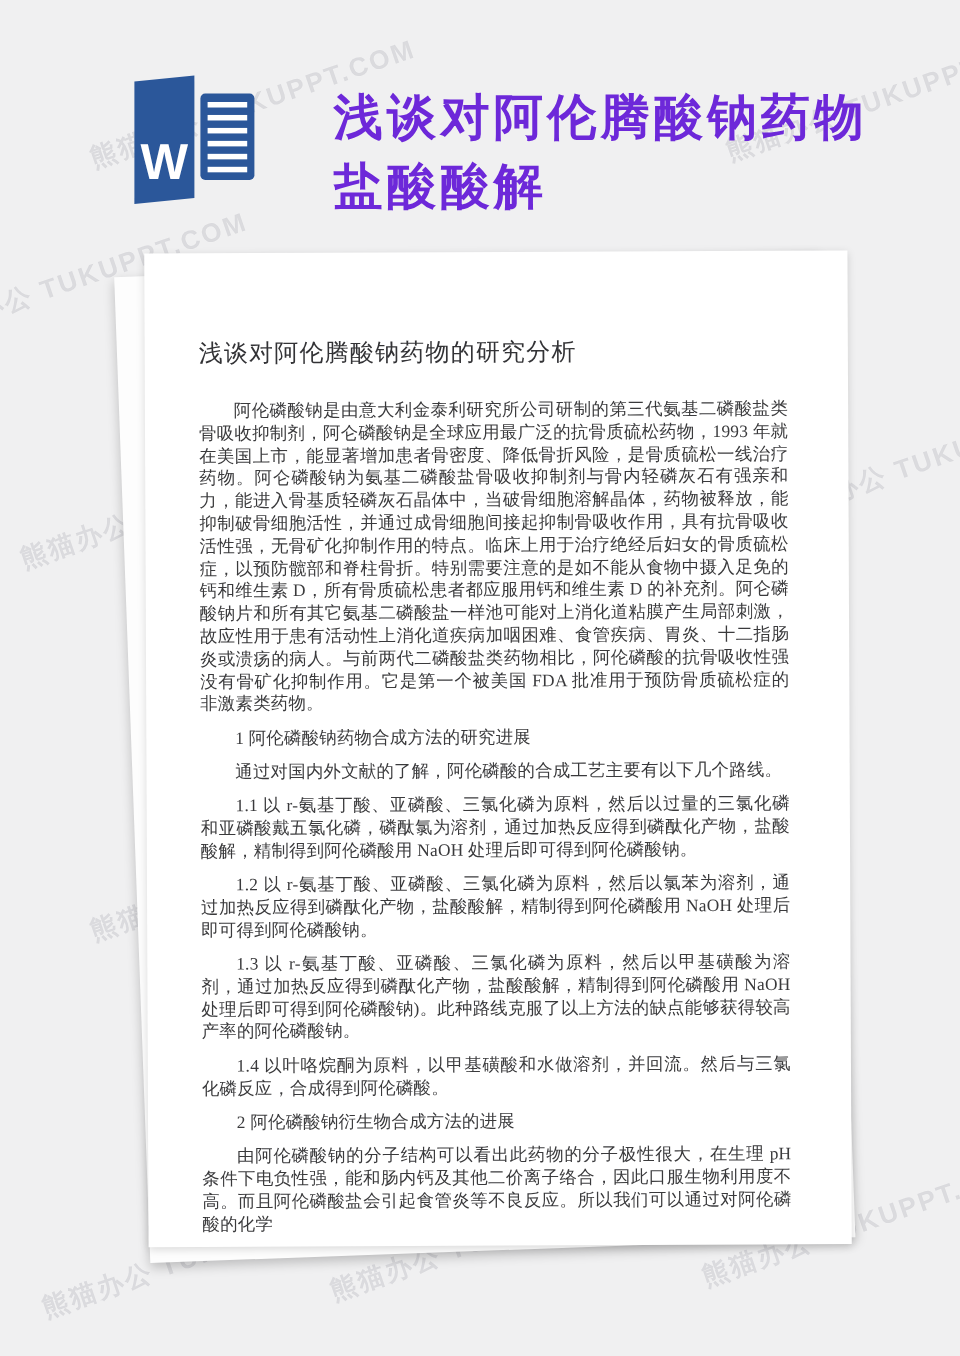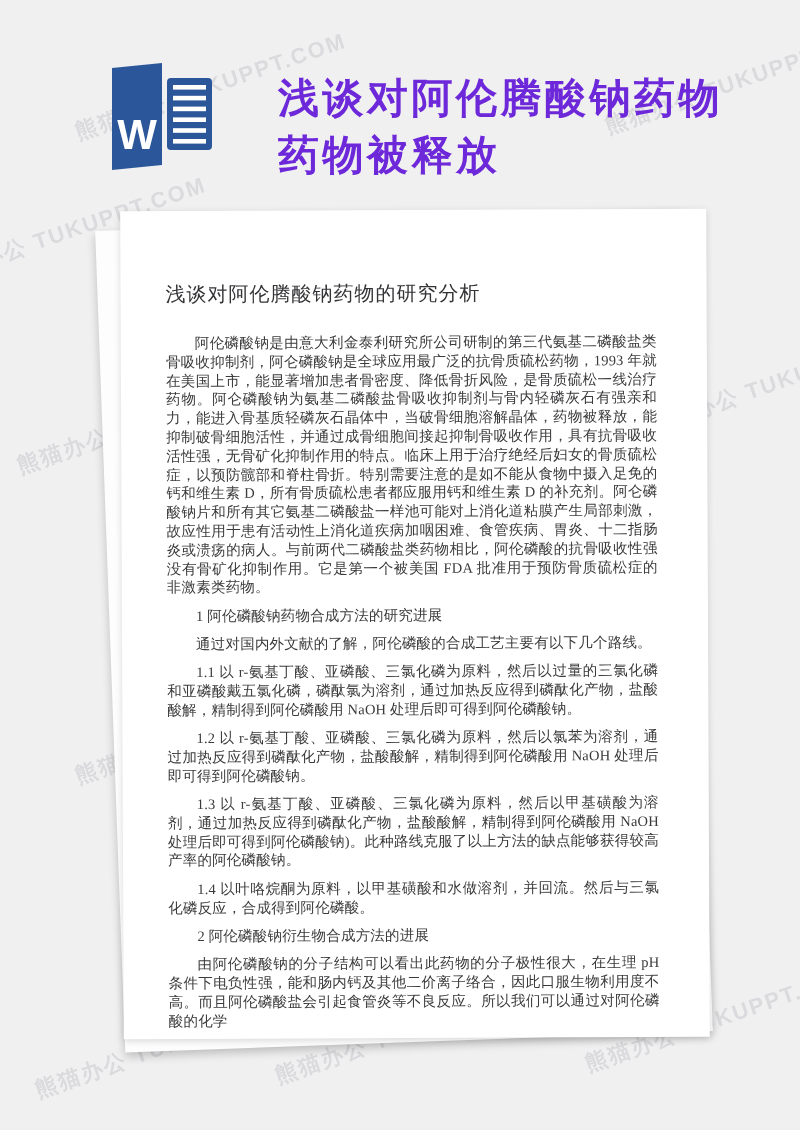--- a/index.html
+++ b/index.html
@@ -71,21 +71,21 @@
         <rect x="63" y="46.6" width="33" height="4.6" fill="#ffffff"></rect>
         <rect x="63" y="57.4" width="33" height="4.6" fill="#ffffff"></rect>
         <rect x="63" y="68.2" width="33" height="4.6" fill="#ffffff"></rect>
         <rect x="63" y="79.0" width="33" height="4.6" fill="#ffffff"></rect>
       </g>
       <polygon points="2,8 52,3 52,105 2,110" fill="#2b579a"></polygon>
       <text x="27" y="89" text-anchor="middle" font-family="Liberation Sans, sans-serif" font-size="42" font-weight="bold" fill="#ffffff">W</text>
     </svg>
   </div>
 
-  <h1 class="page-title"><span>浅谈对阿伦腾酸钠药物</span><br><span>药物被释放</span></h1>
+  <h1 class="page-title"><span>浅谈对阿伦腾酸钠药物</span><br><span>盐酸酸解</span></h1>
 
   <div class="sheet-back"></div>
 
   <div class="doc-page">
     <h2 class="doc-title">浅谈对阿伦腾酸钠药物的研究分析</h2>
     <div class="doc-body">
         <p class="doc-par">阿伦磷酸钠是由意大利金泰利研究所公司研制的第三代氨基二磷酸盐类骨吸收抑制剂，阿仑磷酸钠是全球应用最广泛的抗骨质硫松药物，1993 年就在美国上市，能显著增加患者骨密度、降低骨折风险，是骨质硫松一线治疗药物。阿仑磷酸钠为氨基二磷酸盐骨吸收抑制剂与骨内轻磷灰石有强亲和力，能进入骨基质轻磷灰石晶体中，当破骨细胞溶解晶体，药物被释放，能抑制破骨细胞活性，并通过成骨细胞间接起抑制骨吸收作用，具有抗骨吸收活性强，无骨矿化抑制作用的特点。临床上用于治疗绝经后妇女的骨质硫松症，以预防髋部和脊柱骨折。特别需要注意的是如不能从食物中摄入足免的钙和维生素 D，所有骨质硫松患者都应服用钙和维生素 D 的补充剂。阿仑磷酸钠片和所有其它氨基二磷酸盐一样池可能对上消化道粘膜产生局部刺激，故应性用于患有活动性上消化道疾病加咽困难、食管疾病、胃炎、十二指肠炎或溃疡的病人。与前两代二磷酸盐类药物相比，阿伦磷酸的抗骨吸收性强没有骨矿化抑制作用。它是第一个被美国 FDA 批准用于预防骨质硫松症的非激素类药物。</p>
         <p class="doc-par doc-heading">1 阿伦磷酸钠药物合成方法的研究进展</p>
         <p class="doc-par">通过对国内外文献的了解，阿伦磷酸的合成工艺主要有以下几个路线。</p>
         <p class="doc-par">1.1 以 r-氨基丁酸、亚磷酸、三氯化磷为原料，然后以过量的三氯化磷和亚磷酸戴五氯化磷，磷酞氯为溶剂，通过加热反应得到磷酞化产物，盐酸酸解，精制得到阿伦磷酸用 NaOH 处理后即可得到阿伦磷酸钠。</p>

